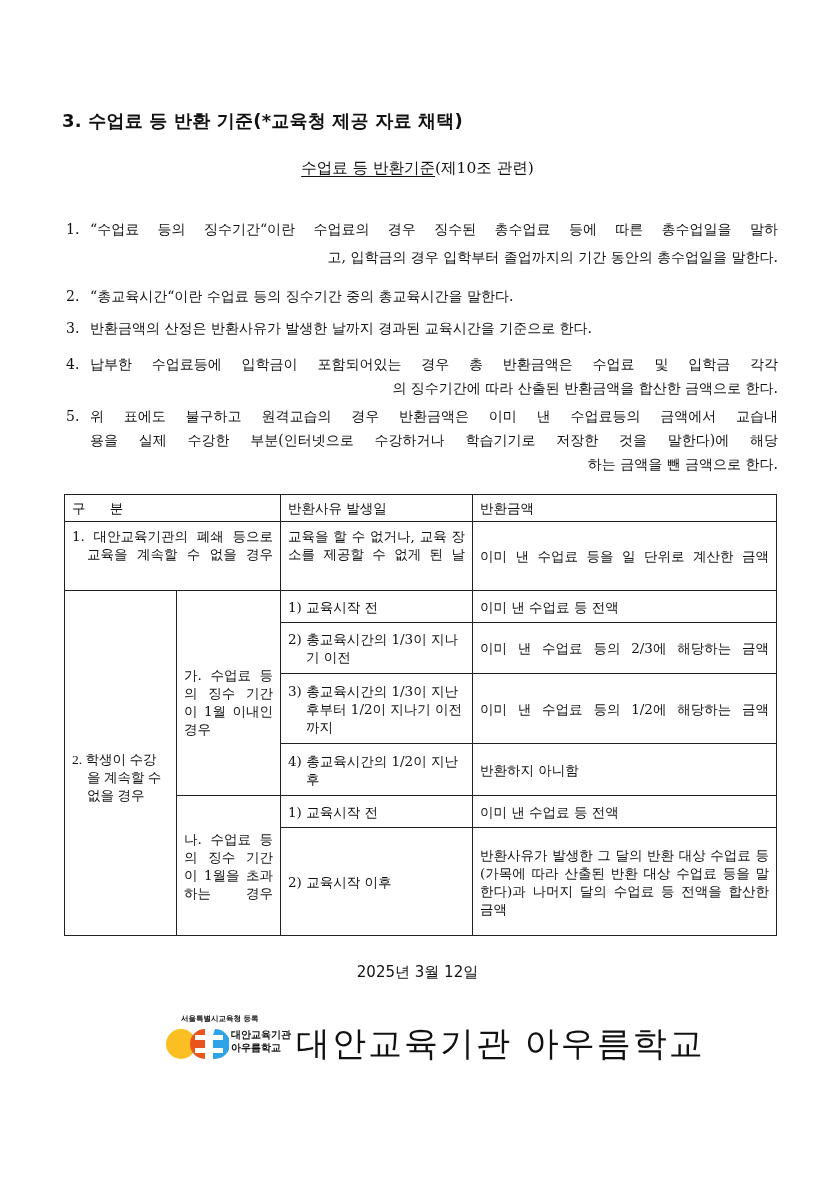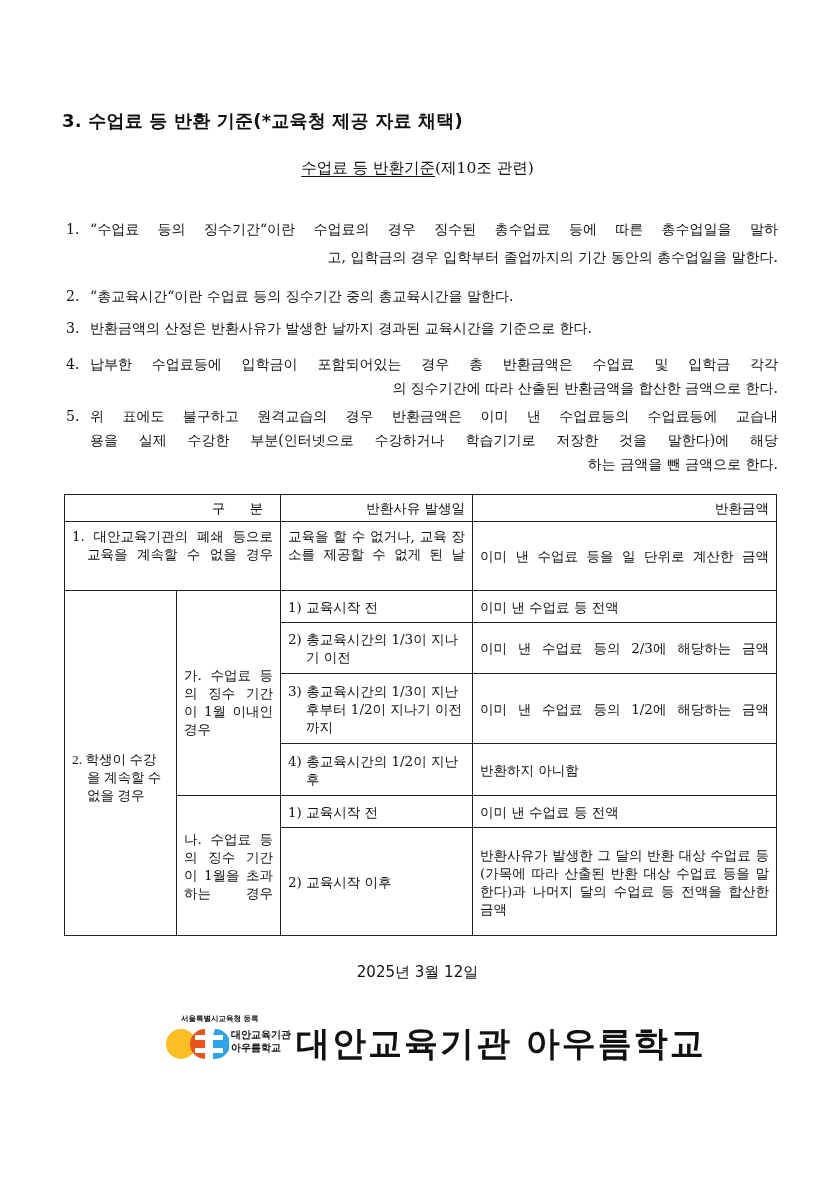--- a/index.html
+++ b/index.html
@@ -11,27 +11,27 @@
   #doc-title { position:absolute; left:0; width:835px; top:158px; text-align:center; font-size:15.5px; }
   #doc-title .ul { text-decoration: underline; text-underline-offset: 3px; }
 
   .para { position:absolute; left:66px; width:712px; font-size:14px; line-height:24px; }
   .para .num { display:inline-block; width:24px; }
   .para .line2 { padding-left:24px;text-align:right; }
   .justify { text-align:justify; text-align-last:justify; }
 
   table#refund-table { position:absolute; left:64px; top:494px; width:712px; border-collapse:collapse; font-size:13.5px; table-layout:fixed; }
   #refund-table td, #refund-table th { border:1px solid #222; padding:3px 7px; vertical-align:middle; line-height:18px; font-weight:normal; }
-  #refund-table th { text-align:right; height:20px; }
+  #refund-table th { text-align:left; height:20px; }
   .jc { text-align:justify; text-align-last:justify; }
   .hang { padding-left:22px !important; text-indent:-15px; }
 
   #date-line { position:absolute; left:0; width:835px; top:963px; text-align:center; font-size:15px; }
   #footer-logo { position:absolute; left:165px; top:1014px; width:130px; height:48px; }
-  #footer-name { position:absolute; left:296px; top:1021px; font-size:34px; font-weight:bold; letter-spacing:2px; }
+  #footer-name { position:absolute; left:296px; top:1021px; font-size:34px; font-weight:normal; letter-spacing:2px; }
 </style>
 </head>
 <body>
 
 <div id="section-heading" class="sans">3. 수업료 등 반환 기준(*교육청 제공 자료 채택)</div>
 
 <div id="doc-title" class="serif">
   <span class="ul">수업료 등 반환기준</span><span>(제10조 관련)</span>
 </div>
 
@@ -47,21 +47,21 @@
 <div class="para serif" style="top:316px;">
   <span class="num">3.</span><span>반환금액의 산정은 반환사유가 발생한 날까지 경과된 교육시간을 기준으로 한다.</span>
 </div>
 
 <div class="para serif" style="top:352px;">
   <div class="justify"><span class="num">4.</span><span>납부한 수업료등에 입학금이 포함되어있는 경우 총 반환금액은 수업료 및 입학금 각각</span></div>
   <div class="line2">의 징수기간에 따라 산출된 반환금액을 합산한 금액으로 한다.</div>
 </div>
 
 <div class="para serif" style="top:404px;">
-  <div class="justify"><span class="num">5.</span><span>위 표에도 불구하고 원격교습의 경우 반환금액은 이미 낸 수업료등의 수업료등에 교습내</span></div>
+  <div class="justify"><span class="num">5.</span><span>위 표에도 불구하고 원격교습의 경우 반환금액은 이미 낸 수업료등의 금액에서 교습내</span></div>
   <div class="line2 justify">용을 실제 수강한 부분(인터넷으로 수강하거나 학습기기로 저장한 것을 말한다)에 해당</div>
   <div class="line2">하는 금액을 뺀 금액으로 한다.</div>
 </div>
 
 <table id="refund-table" class="serif">
   <colgroup>
     <col style="width:112px">
       <col style="width:104px">
       <col style="width:192px">
       <col style="width:304px">

